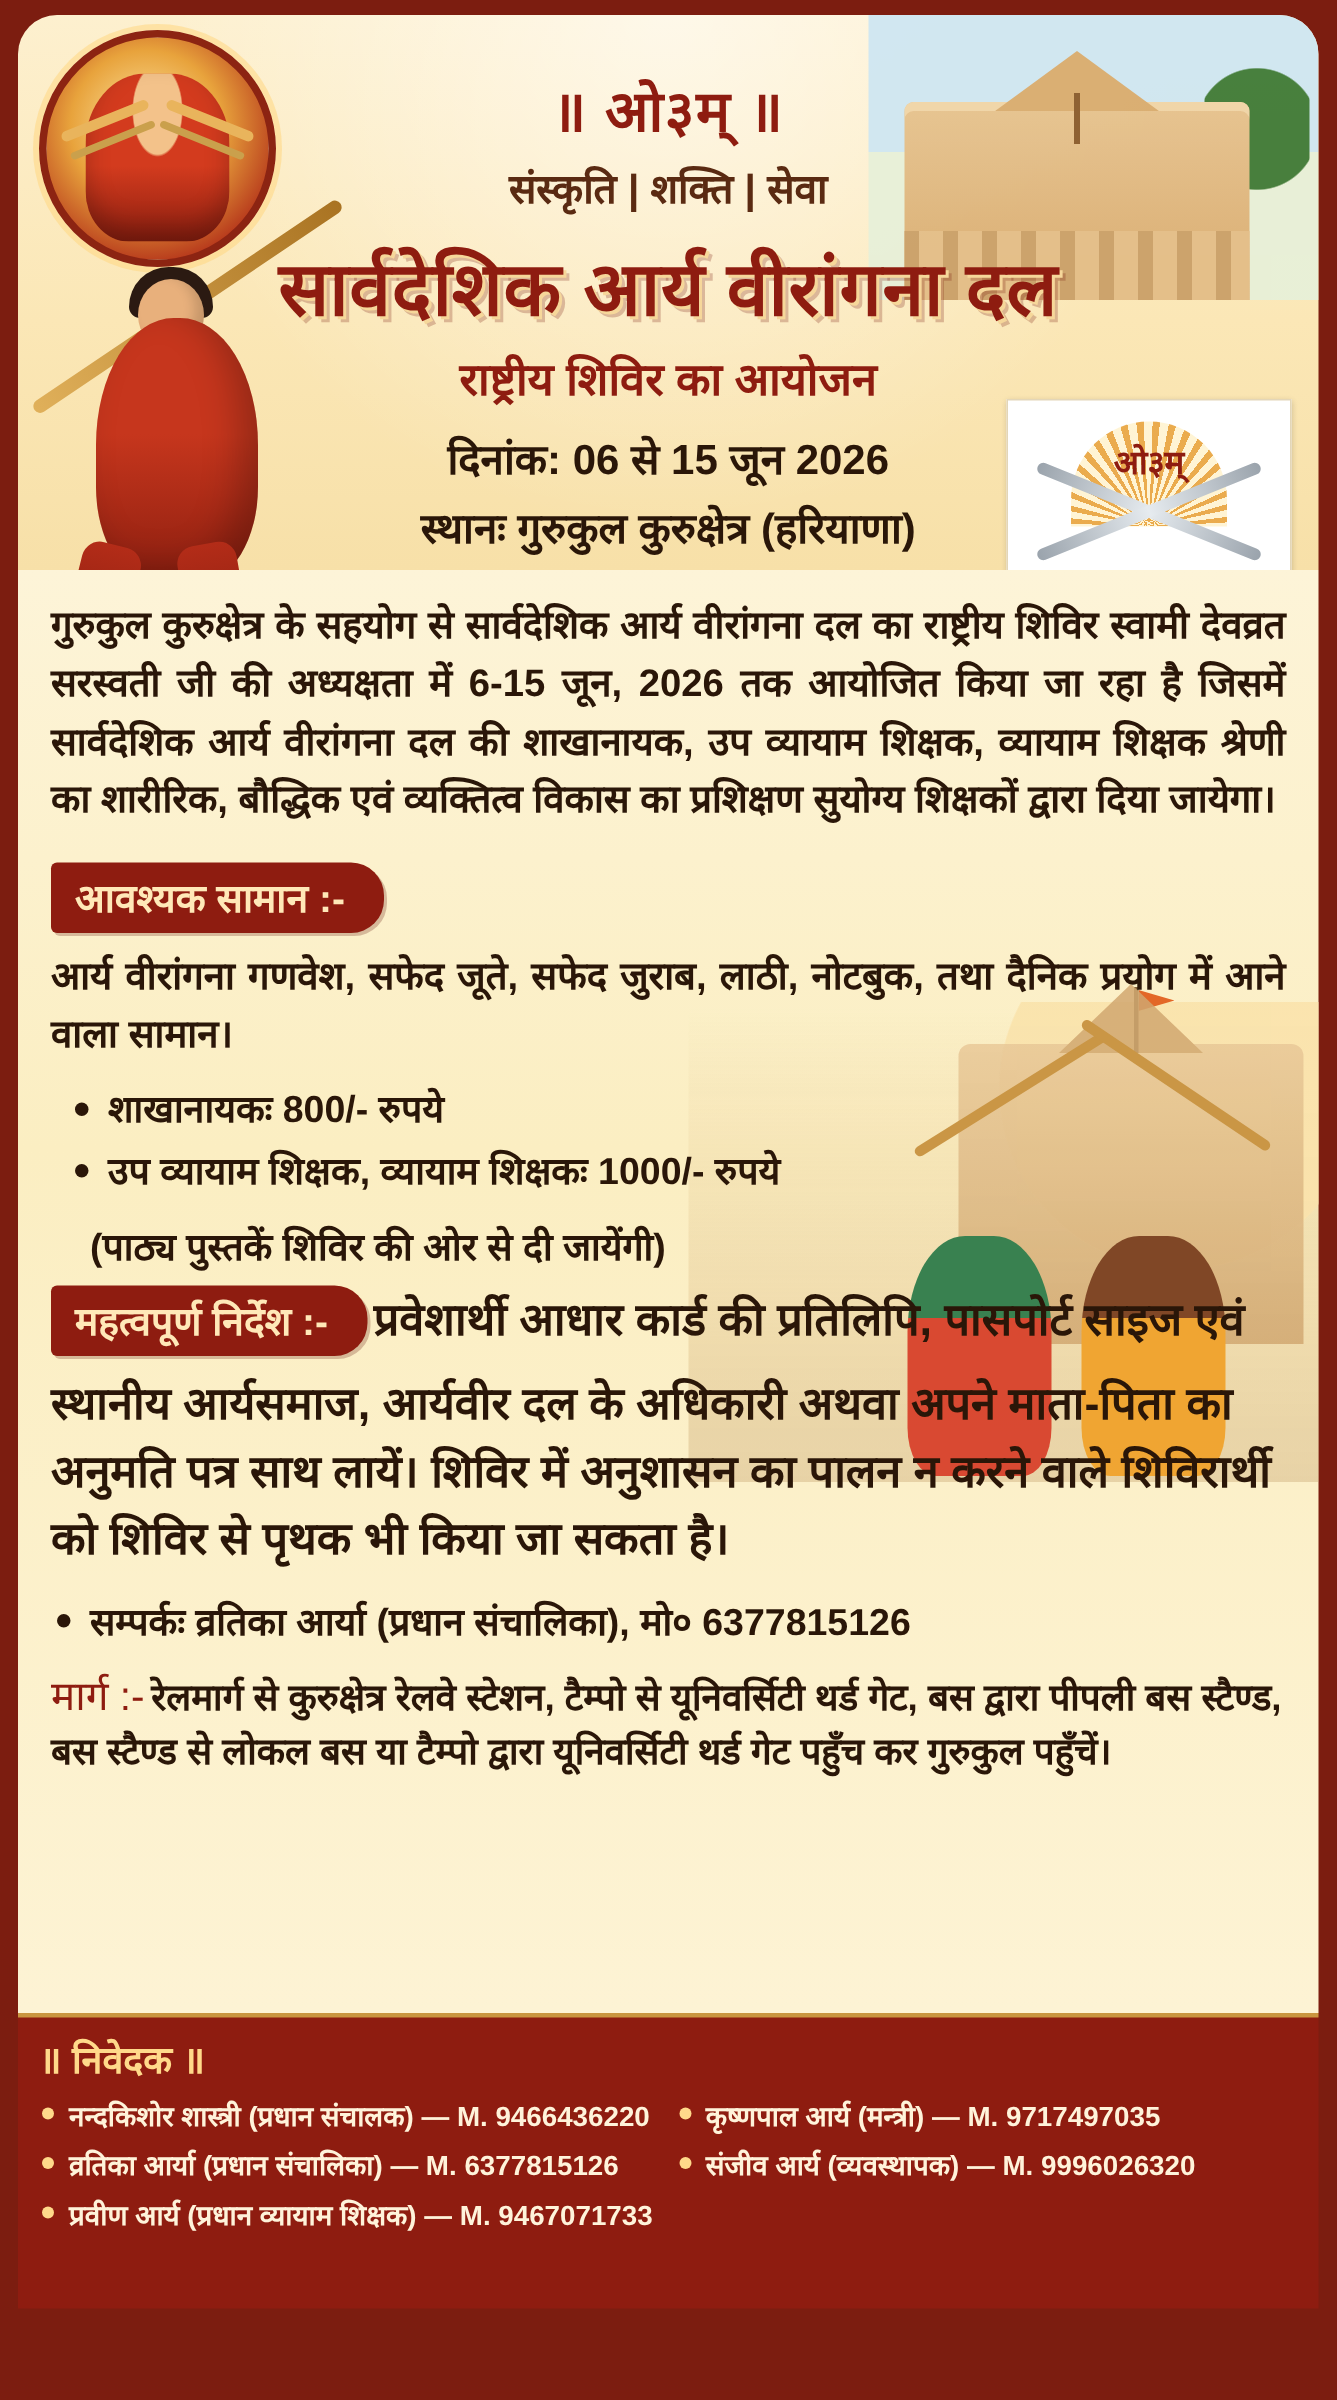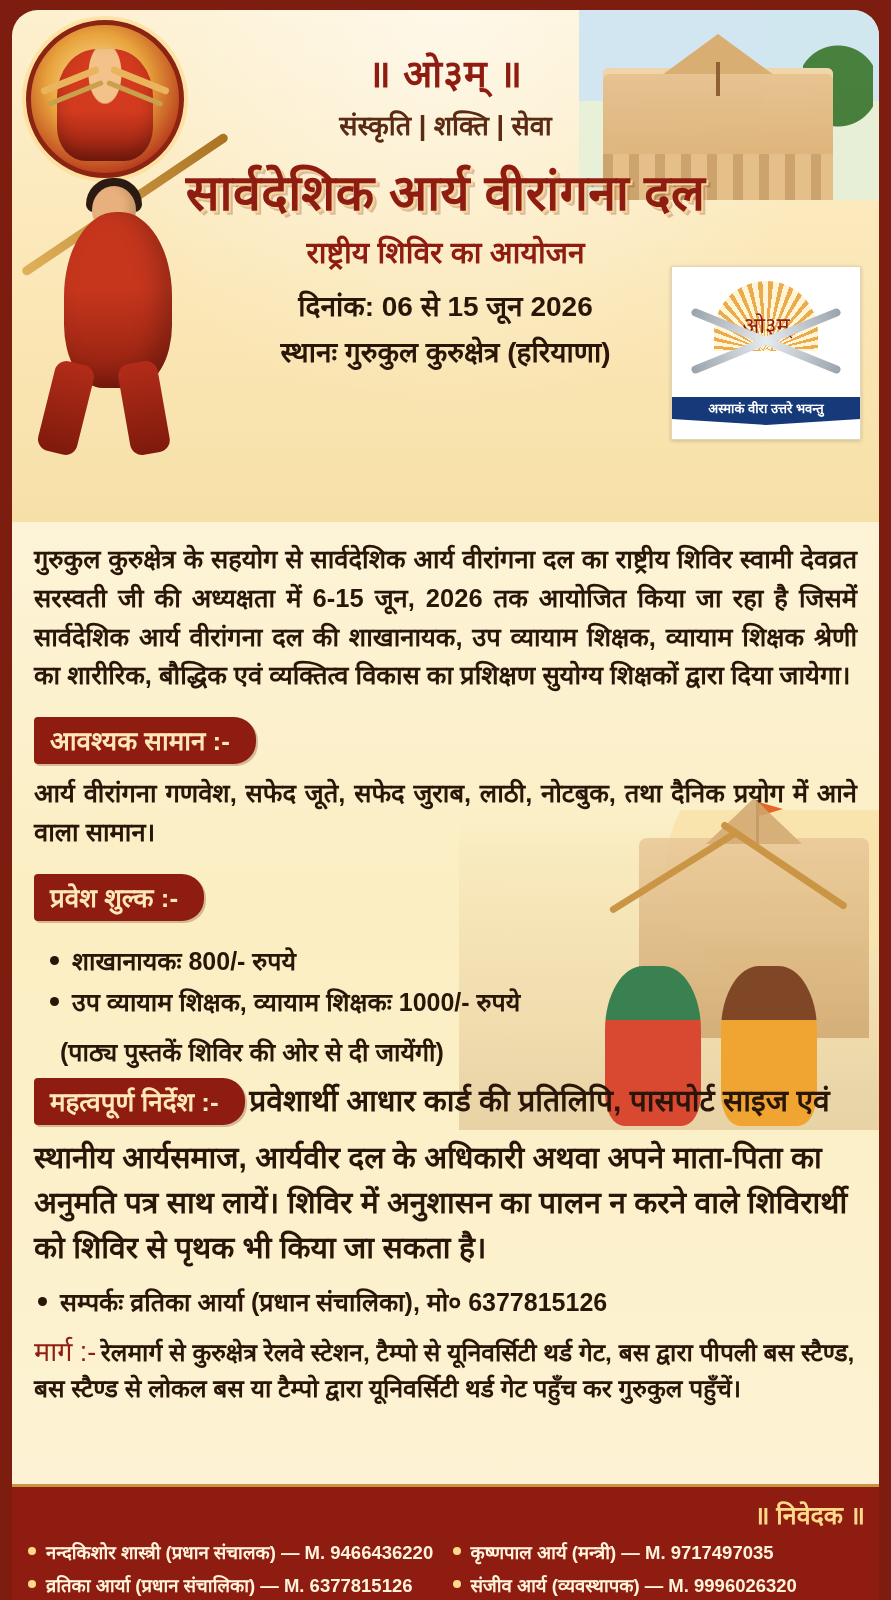--- a/index.html
+++ b/index.html
@@ -12,21 +12,21 @@
   .poster{
     position:relative;
     width:891px;height:1600px;
     background:#7c1d10;
     box-sizing:border-box;
     padding:10px 12px 0 12px;
   }
   
   .top-band{
     position:relative;
-    height:512px;
+    height:370px;
     background:linear-gradient(180deg,#fdf0cf 0%,#fbe7b6 55%,#f7e0a8 100%);
     border-radius:26px 26px 0 0;
     overflow:hidden;
   }
   .top-band:before{
     content:"";position:absolute;inset:0;
     background:radial-gradient(circle at 50% 0%, rgba(255,255,255,.55), rgba(255,255,255,0) 60%);
   }
   .corner-medallion{
     position:absolute;left:14px;top:10px;
@@ -137,22 +137,22 @@
     box-shadow:0 1px 4px rgba(0,0,0,.18);
     overflow:hidden;
   }
   .logo-badge .rays{
     position:absolute;left:50%;top:14px;transform:translateX(-50%);
     width:104px;height:70px;
     background:repeating-conic-gradient(from 200deg at 50% 100%, #e8a23a 0 4deg, #fff3d0 4deg 9deg);
     border-radius:60px 60px 0 0;opacity:.9;
   }
   .logo-badge .om{
-    position:absolute;left:50%;top:42px;transform:translateX(-50%);
-    color:#8e1c10;font-size:22px;font-weight:normal;
+    position:absolute;left:50%;top:25px;transform:translateX(-50%);
+    color:#8e1c10;font-size:22px;font-weight:bold;
   }
   .logo-badge .sword{
     position:absolute;top:70px;left:50%;width:160px;height:8px;
     background:linear-gradient(90deg,#9aa3ac,#e6ebef,#9aa3ac);border-radius:4px;
   }
   .logo-badge .sword.a{transform:translateX(-50%) rotate(22deg);}
   .logo-badge .sword.b{transform:translateX(-50%) rotate(-22deg);}
   .logo-badge .ribbon{
     position:absolute;left:0;right:0;bottom:14px;height:34px;
     background:#16397a;color:#fff;font-size:13px;font-weight:bold;
@@ -248,21 +248,21 @@
   
   .footer{
     position:relative;
     background:#8e1c10;
     border-top:3px solid #c9953f;
     padding:10px 14px 16px 14px;
     border-radius:0 0 0 0;
     min-height:168px;
   }
   .footer-title{
-    text-align:right;color:#ffd98a;font-size:25px;font-weight:bold;margin-bottom:8px;
+    text-align:left;color:#ffd98a;font-size:25px;font-weight:bold;margin-bottom:8px;
   }
   .footer-grid{
     display:grid;grid-template-columns:1fr 1fr;column-gap:10px;row-gap:8px;
   }
   .fitem{
     position:relative;color:#fff3da;font-size:18.5px;font-weight:bold;padding-left:20px;white-space:nowrap;
   }
   .fitem:before{
     content:"";position:absolute;left:2px;top:8px;width:8px;height:8px;border-radius:50%;background:#ffd98a;
   }
@@ -321,21 +321,20 @@
       <div class="stick2"></div>
       <div class="f1"></div>
       <div class="f2"></div>
     </div>
 
     <p class="para">गुरुकुल कुरुक्षेत्र के सहयोग से सार्वदेशिक आर्य वीरांगना दल का राष्ट्रीय शिविर स्वामी देवव्रत सरस्वती जी की अध्यक्षता में 6-15 जून, 2026 तक आयोजित किया जा रहा है जिसमें सार्वदेशिक आर्य वीरांगना दल की शाखानायक, उप व्यायाम शिक्षक, व्यायाम शिक्षक श्रेणी का शारीरिक, बौद्धिक एवं व्यक्तित्व विकास का प्रशिक्षण सुयोग्य शिक्षकों द्वारा दिया जायेगा।</p>
 
     <div class="ribbon-head">आवश्यक सामान :-</div>
     <p class="para">आर्य वीरांगना गणवेश, सफेद जूते, सफेद जुराब, लाठी, नोटबुक, तथा दैनिक प्रयोग में आने वाला सामान।</p>
 
-    <div class="ribbon-head">प्रवेश शुल्क :-</div>
     <ul class="list">
       <li>शाखानायकः 800/- रुपये</li>
       <li>उप व्यायाम शिक्षक, व्यायाम शिक्षकः 1000/- रुपये</li>
     </ul>
     <div class="note-line">(पाठ्य पुस्तकें शिविर की ओर से दी जायेंगी)</div>
 
     <div class="instr-block">
       <div class="ribbon-head inline">महत्वपूर्ण निर्देश :-</div>
       <span class="instr-text">प्रवेशार्थी आधार कार्ड की प्रतिलिपि, पासपोर्ट साइज एवं स्थानीय आर्यसमाज,  आर्यवीर  दल के अधिकारी अथवा अपने माता-पिता का अनुमति पत्र साथ लायें। शिविर में अनुशासन का पालन न करने वाले शिविरार्थी को शिविर से पृथक भी किया जा सकता है।</span>
     </div>

